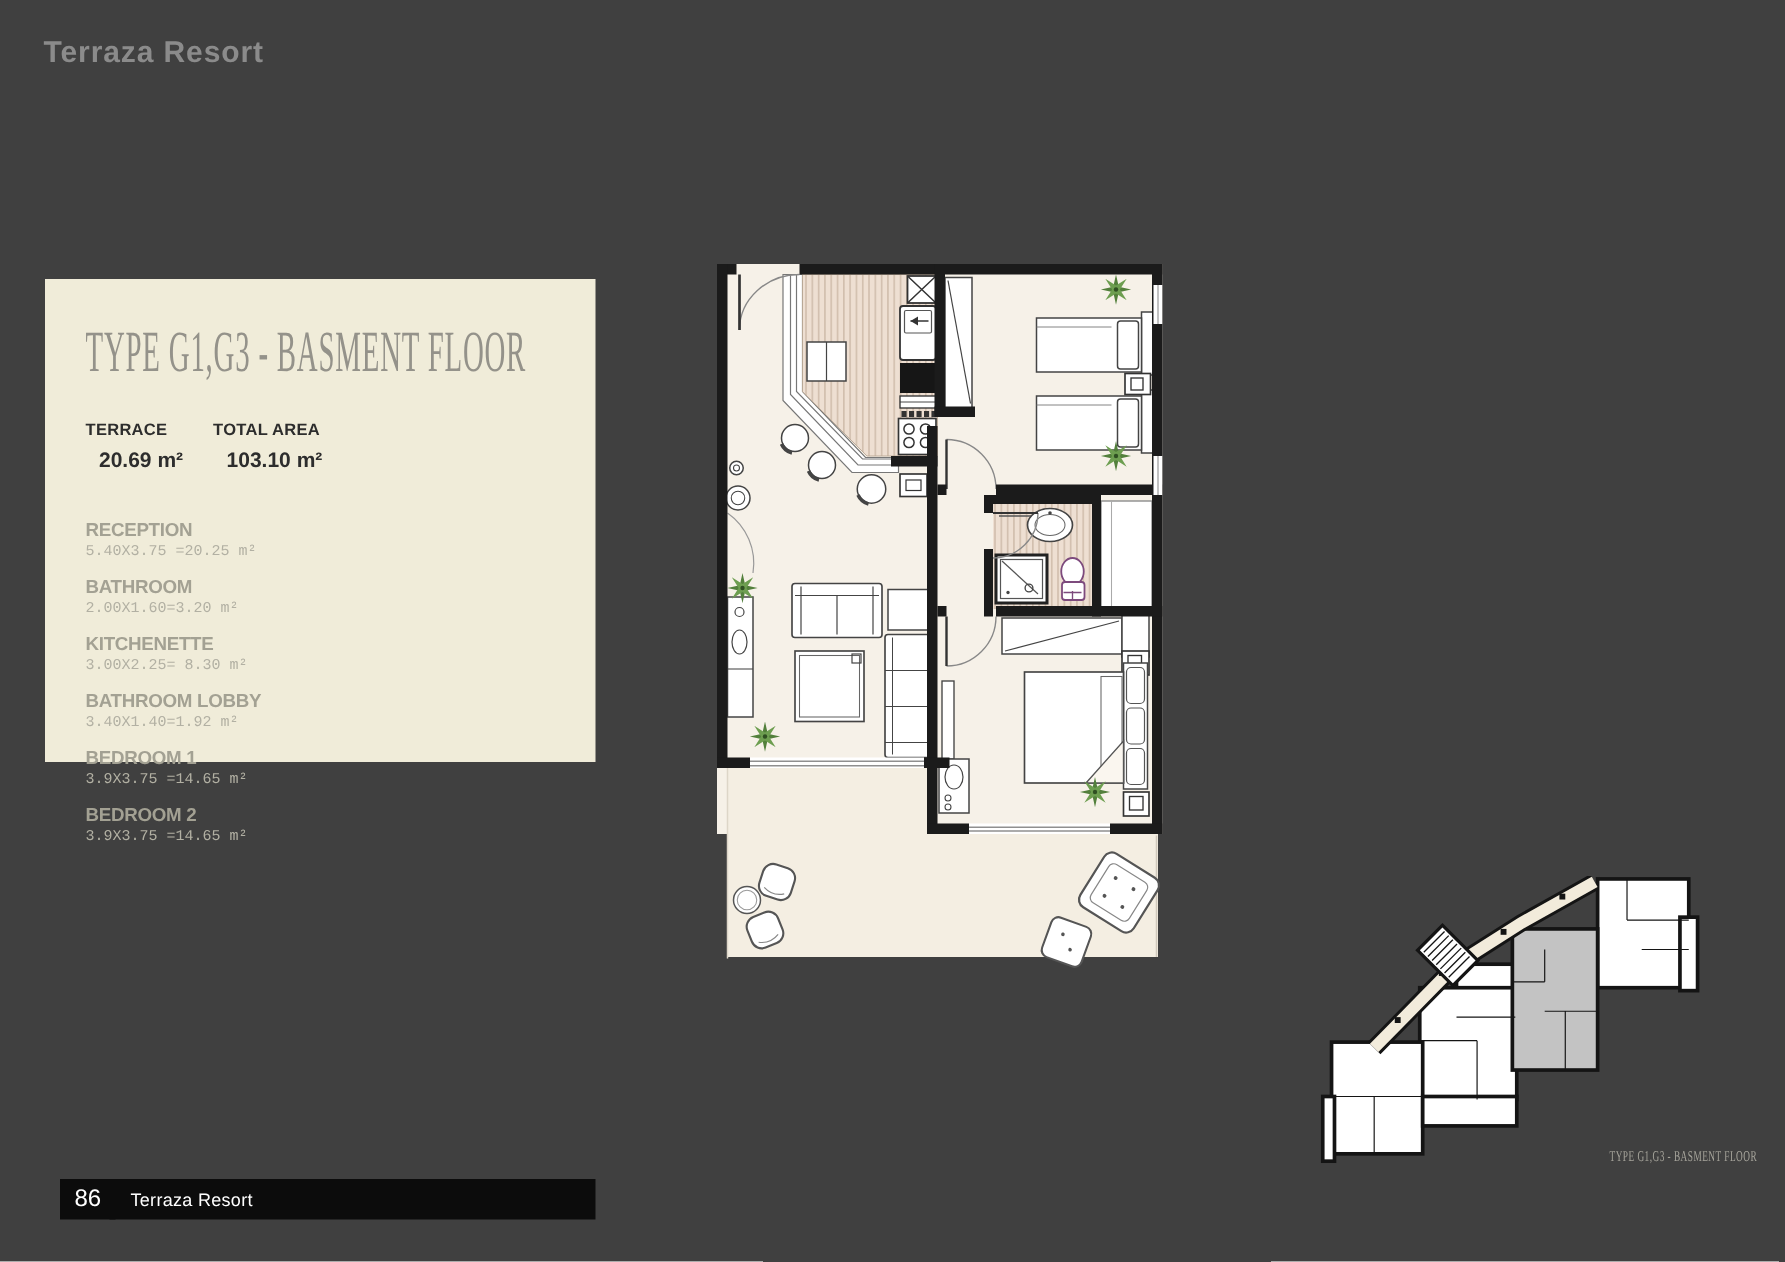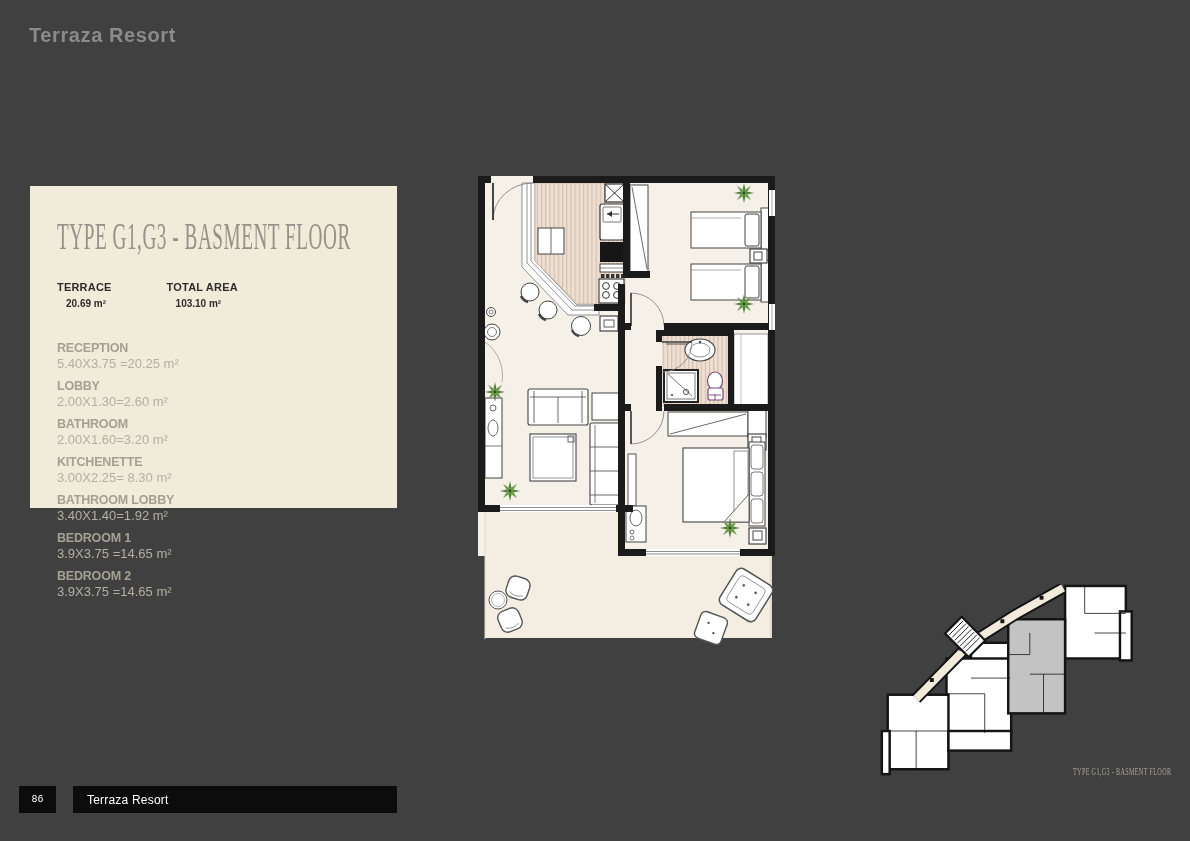--- a/index.html
+++ b/index.html
@@ -3,34 +3,34 @@
 <meta charset="utf-8">
 <style>
   * { margin:0; padding:0; box-sizing:border-box; }
   html,body { width:1190px; height:841px; background:#ffffff; font-family:"Liberation Sans", sans-serif; overflow:hidden; }
   .page { position:relative; width:1190px; height:841px; background:#404040; }
 
   .header-title { position:absolute; left:29px; top:24px; font-size:20px; font-weight:bold; color:#8b8b8b; letter-spacing:0.6px; }
 
   .info-card { position:absolute; left:30px; top:186px; width:367px; height:322px; background:#f0ecd9; padding:30px 20px 0 27px; }
   .card-title { font-family:"Liberation Serif", serif; font-weight:normal; font-size:37px; color:#94928a; letter-spacing:1px; white-space:nowrap; transform:scale(0.52,1.05); transform-origin:left top; line-height:1; }
-  .stats { display:flex; gap:55px; margin-top:28px; }
+  .stats { display:flex; gap:20px; margin-top:28px; }
   .stat-label { font-size:11px; font-weight:bold; color:#2d2d2d; letter-spacing:0.2px; }
-  .stat-value { font-size:10px; font-weight:bold; color:#2d2d2d; padding-left:9px; margin-top:5px; }
+  .stat-value { font-size:14px; font-weight:bold; color:#2d2d2d; padding-left:9px; margin-top:5px; }
   .rooms { display:flex; margin-top:31px;flex-direction:column; }
   .rooms .col { width:173px; }
   .room { margin-bottom:7px; }
   .room-name { font-size:12.5px; font-weight:bold; color:#a3a193; letter-spacing:-0.2px; line-height:16px; }
-  .room-dims { font-size:13px; color:#b2b0a3; line-height:15px; }
+  .room-dims { font-size:10px; color:#b2b0a3; line-height:15px;font-family:Liberation Mono, monospace; }
 
   .floorplan { position:absolute; left:478px; top:176px; width:297px; height:470px; }
   .keyplan { position:absolute; left:874px; top:584px; width:292px; height:196px; }
   .keyplan-caption { position:absolute; left:1016px; top:766px; width:150px; text-align:right; font-family:"Liberation Serif", serif; font-size:10px; color:#a6a49b; white-space:nowrap; transform:scale(0.62,1); transform-origin:right center; letter-spacing:0.5px; }
 
-  .footer-pagenum { position:absolute; left:19px; top:786px; width:37px; height:27px; background:#0c0c0c; color:#fff; font-size:10px; display:flex; align-items:center; justify-content:center;font-family:Liberation Mono, monospace; }
+  .footer-pagenum { position:absolute; left:40px; top:786px; width:37px; height:27px; background:#0c0c0c; color:#fff; font-size:16px; display:flex; align-items:center; justify-content:center; }
   .footer-bar { position:absolute; left:73px; top:786px; width:324px; height:27px; background:#0c0c0c; color:#fff; font-size:12px; display:flex; align-items:center; padding-left:14px; letter-spacing:0.2px; }
 </style>
 </head>
 <body>
 
 <div class="page">
 
   <div class="header-title">Terraza Resort</div>
 
   <section class="info-card">
@@ -43,24 +43,20 @@
         <div class="stat">
           <div class="stat-label">TOTAL AREA</div>
           <div class="stat-value">103.10 m²</div>
         </div>
       </div>
     <div class="rooms">
       <div class="col" id="rooms-left">
           <div class="room">
             <div class="room-name">RECEPTION</div>
             <div class="room-dims">5.40X3.75 =20.25 m²</div>
-          </div>
-          <div class="room">
-            <div class="room-name">LOBBY</div>
-            <div class="room-dims">2.00X1.30=2.60 m²</div>
           </div>
           <div class="room">
             <div class="room-name">BATHROOM</div>
             <div class="room-dims">2.00X1.60=3.20 m²</div>
           </div>
         </div>
       <div class="col" id="rooms-right">
           <div class="room">
             <div class="room-name">KITCHENETTE</div>
             <div class="room-dims">3.00X2.25= 8.30 m²</div>

